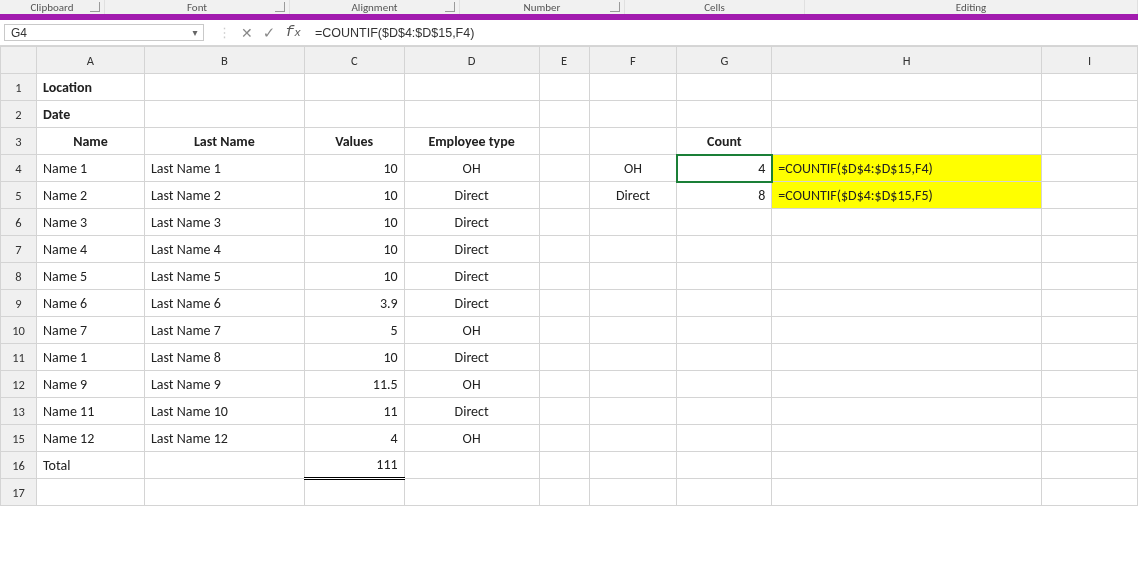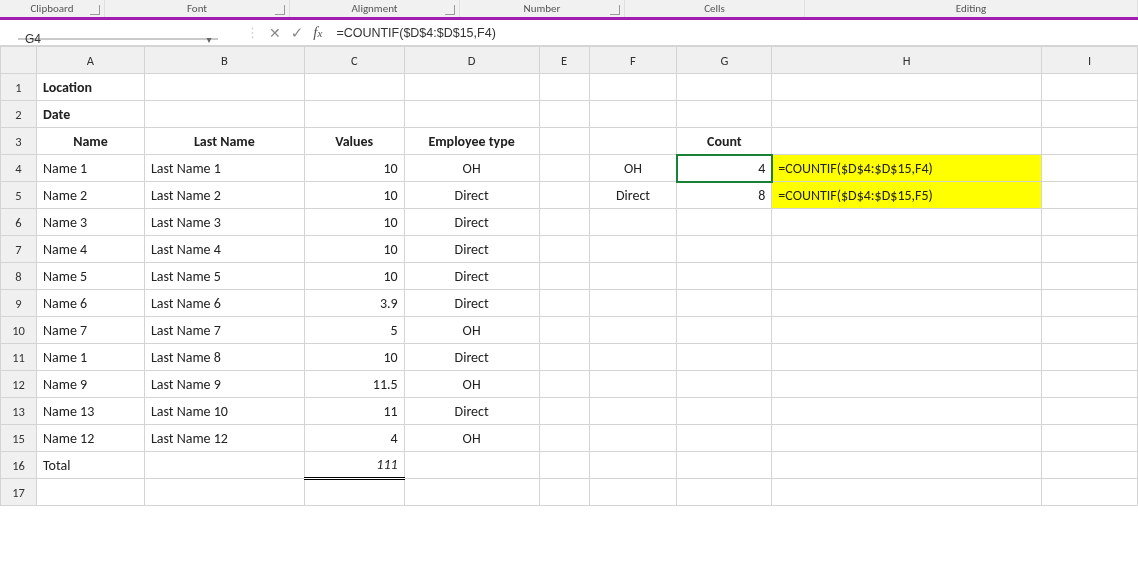--- a/index.html
+++ b/index.html
@@ -1,42 +1,42 @@
 <!DOCTYPE html>
 <html><head>
 <meta charset="utf-8">
 <style>
   * { box-sizing: border-box; }
   html, body { margin:0; padding:0; font-family: "Segoe UI", Calibri, Arial, sans-serif; font-size:13px; color:#444; background:#fff; }
   .window { width:1138px; height:575px; position:relative; overflow:hidden; background:#f3f3f3; }
 
   
-  .ribbon-groups { display:flex; height:20px; border-bottom:3px solid #a21caf; background:#f1f1f1; font-size:11px; color:#555; }
+  .ribbon-groups { display:flex; height:20px; border-bottom:6px solid #a21caf; background:#f1f1f1; font-size:11px; color:#555; }
   .ribbon-group { display:flex; align-items:center; justify-content:center; border-right:1px solid #e0e0e0; position:relative; }
   .ribbon-group .dlg { position:absolute; right:4px; bottom:2px; width:10px; height:10px; border:1px solid #9a9a9a; border-top:none; border-left:none; }
   .ribbon-group .dlg::after { content:""; position:absolute; right:-1px; bottom:-1px; width:5px; height:5px; border-right:1px solid #9a9a9a; border-bottom:1px solid #9a9a9a; transform:rotate(0deg); }
   .rg-clipboard { width:105px; }
   .rg-font     { width:185px; }
   .rg-align    { width:170px; }
   .rg-number   { width:165px; }
   .rg-styles   { width:195px; }
   .rg-cells    { width:180px; }
   .rg-editing  { flex:1; }
 
   
   .formula-row { display:flex; align-items:stretch; height:26px; background:#fff; border-bottom:1px solid #d6d6d6; }
-  .name-box { width:200px; display:flex; align-items:center; border:1px solid #c9c9c9; margin:18px; background:#fff; }
+  .name-box { width:200px; display:flex; align-items:center; border:1px solid #c9c9c9; margin:4px; background:#fff; }
   .name-box input { flex:1; border:none; outline:none; font-size:12px; padding:2px 6px; color:#333; background:transparent; }
   .name-box .dd { width:16px; text-align:center; color:#666; font-size:10px; }
   .fx-controls { display:flex; align-items:center; gap:10px; padding:0 10px; color:#888; }
   .fx-controls .sep { color:#ccc; }
   .fx-x, .fx-check, .fx-fx { font-family: "Segoe UI", sans-serif; }
   .fx-x { font-size:14px; }
   .fx-check { font-size:15px; }
-  .fx-fx { font-style:italic; font-family: Liberation Serif, serif; font-size:15px; color:#555; }
+  .fx-fx { font-style:italic; font-family: Liberation Mono, monospace; font-size:15px; color:#555; }
   .formula-input { flex:1; display:flex; align-items:center; }
   .formula-input input { width:100%; border:none; outline:none; font-size:12.5px; color:#333; padding:2px 4px; background:transparent; }
 
   
   .grid-wrap { background:#fff; height:calc(575px - 20px - 26px); overflow:hidden; }
   table.sheet { border-collapse:collapse; table-layout:fixed; }
   table.sheet th, table.sheet td { border:1px solid #d4d4d4; height:27px; padding:0 6px; white-space:nowrap; overflow:hidden; }
   table.sheet th { background:#f0f0f0; font-weight:normal; color:#333; font-size:12.5px; text-align:center; }
   table.sheet td { font-size:14px; color:#222; font-family: Calibri, Arial, sans-serif; }
   .corner { width:36px; min-width:36px; background:#f0f0f0; }
@@ -55,21 +55,21 @@
   .a-right { text-align:right; }
   .a-center { text-align:center; }
   .a-left { text-align:left; }
 
   .hl-yellow { background:#ffff00; }
 
   
   .sel { outline:2px solid #1a7f37; outline-offset:-1px; background:#fff; }
 
   
-  .total-cell { border-top:1px solid #000 !important; border-bottom:3px double #000 !important;font-style:italic; }
+  .total-cell { border-top:1px solid #000 !important; border-bottom:3px double #000 !important; }
 </style>
 </head>
 <body>
 <div class="window">
 
 <div class="ribbon-groups">
   <div class="ribbon-group rg-clipboard">
     <span>Clipboard</span>
     <span class="dlg"></span>
   </div>
@@ -283,21 +283,21 @@
       <td class="a-right">11.5</td>
       <td class="a-center">OH</td>
       <td></td>
             <td></td>
             <td></td>
             <td></td>
             <td></td>
     </tr>
     <tr>
       <th class="rowhdr">13</th>
-      <td class="a-left">Name 13</td>
+      <td class="a-left">Name 11</td>
       <td class="a-left">Last Name 10</td>
       <td class="a-right">11</td>
       <td class="a-center">Direct</td>
       <td></td>
             <td></td>
             <td></td>
             <td></td>
             <td></td>
     </tr>
     <tr>

